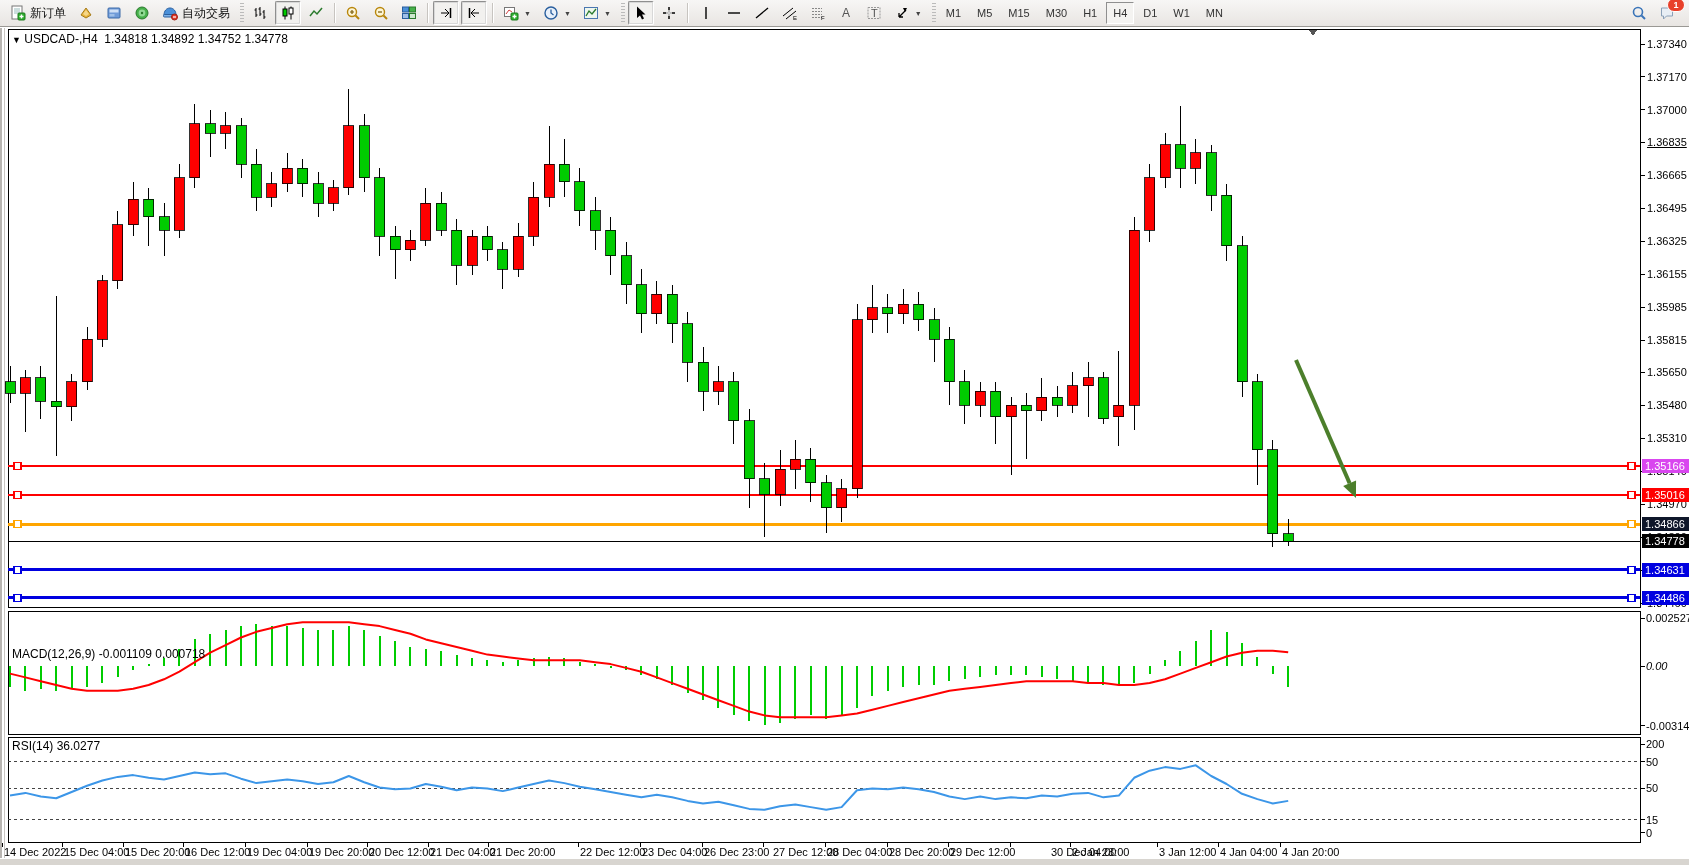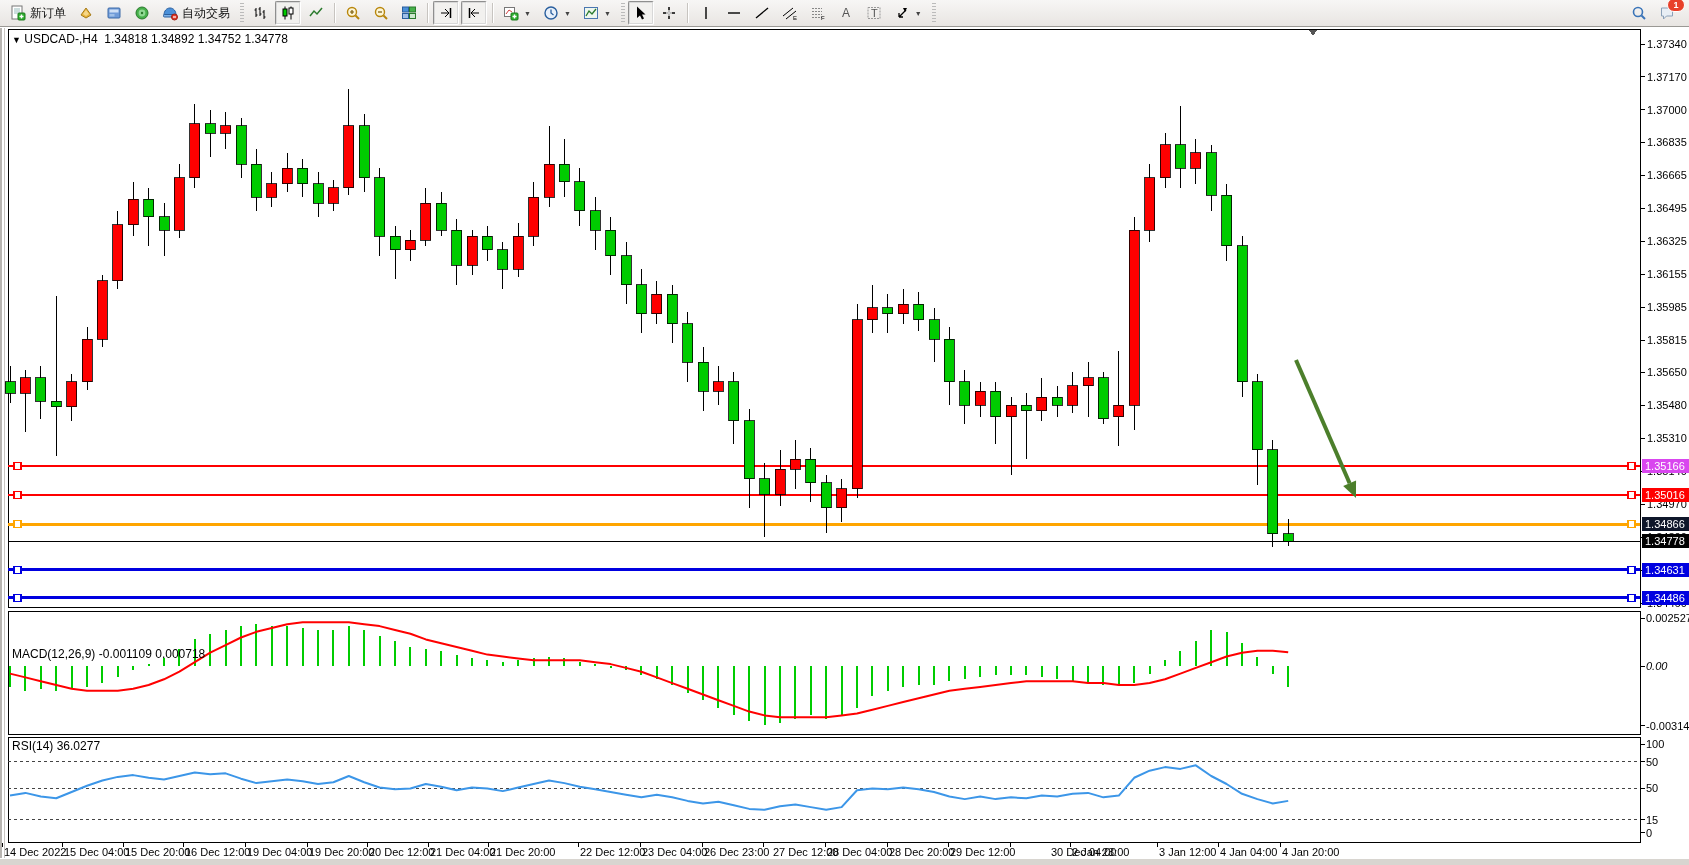--- a/index.html
+++ b/index.html
@@ -239,20 +239,21 @@
   </div>
   <div class="tb-btn">
     <svg class="icon16" viewBox="0 0 16 16">
       <path d="M3 13L10 6M10 6h-4M10 6v4" stroke="#000" fill="none" stroke-width="1.3" transform="rotate(180 7.5 9)"></path>
       <polygon points="9,3 13,3 11,7" fill="#000"></polygon>
     </svg>
     <span class="dd-arrow">▼</span>
   </div>
 
   <div class="tb-grip"></div>
+  <div id="tf-container"><span class="tf-btn">M1</span><span class="tf-btn">M5</span><span class="tf-btn">M15</span><span class="tf-btn">M30</span><span class="tf-btn">H1</span><span class="tf-btn pressed">H4</span><span class="tf-btn">D1</span><span class="tf-btn">W1</span><span class="tf-btn">MN</span></div>
 
   <div class="tb-right">
     <div class="tb-btn">
       <svg class="icon16" viewBox="0 0 16 16">
         <circle cx="7" cy="7" r="4.5" fill="none" stroke="#3a74b8" stroke-width="1.6"></circle>
         <line x1="10.5" y1="10.5" x2="14" y2="14" stroke="#3a74b8" stroke-width="2"></line>
       </svg>
     </div>
     <div class="tb-btn" style="position:relative;">
       <svg class="icon16" viewBox="0 0 16 16">
@@ -626,39 +627,39 @@
 </div>
 <div class="pane-label" style="left:12px;top:739px;">
   <b>RSI(14)</b>
   <b>36.0277</b>
 </div>
 
 <div id="axis-labels">
     <div class="scale-num" style="top:44px;">1.37340</div>
     <div class="scale-num" style="top:76.99870000000067px;">1.37170</div>
     <div class="scale-num" style="top:109.99739999999704px;">1.37000</div>
-    <div class="scale-num" style="top:142.02554999999998px;">1.36835</div>
+    <div class="scale-num" style="top:142.02554999999998px;text-decoration:underline;">1.36835</div>
     <div class="scale-num" style="top:175.02425000000065px;">1.36665</div>
     <div class="scale-num" style="top:208.02294999999702px;">1.36495</div>
     <div class="scale-num" style="top:241.0216499999977px;">1.36325</div>
     <div class="scale-num" style="top:274.02034999999836px;">1.36155</div>
     <div class="scale-num" style="top:307.019049999999px;">1.35985</div>
     <div class="scale-num" style="top:340.01774999999975px;">1.35815</div>
     <div class="scale-num" style="top:372.04589999999837px;">1.35650</div>
     <div class="scale-num" style="top:405.04459999999904px;">1.35480</div>
     <div class="scale-num" style="top:438.0432999999997px;">1.35310</div>
     <div class="scale-num" style="top:471.04200000000037px;">1.35140</div>
     <div class="scale-num" style="top:504.04070000000104px;">1.34970</div>
     <div class="scale-num" style="top:537.0393999999974px;">1.34800</div>
     <div class="scale-num" style="top:570.038099999998px;">1.34630</div>
     <div class="scale-num" style="top:603.0367999999987px;">1.34460</div>
     <div class="macd-num" style="top:618.002162px;">0.002527</div>
     <div class="macd-num" style="top:666px;font-style:italic;">0.00</div>
     <div class="macd-num" style="top:725.812106px;">-0.003149</div>
-    <div class="rsi-num" style="top:744px;">100</div>
+    <div class="rsi-num" style="top:744px;">200</div>
     <div class="rsi-num" style="top:761.78px;">50</div>
     <div class="rsi-num" style="top:788.45px;">50</div>
     <div class="rsi-num" style="top:819.565px;">15</div>
     <div class="rsi-num" style="top:832.9px;">0</div>
     <div class="price-chip" style="top:458.9951399999975px;background:#d946ef;">1.35166</div>
     <div class="price-chip" style="top:488.1116399999986px;background:#FF0000;">1.35016</div>
     <div class="price-chip" style="top:517.2281399999997px;background:#0f172a;">1.34866</div>
     <div class="price-chip" style="top:562.8439900000011px;background:#0000E0;">1.34631</div>
     <div class="price-chip" style="top:590.9899400000002px;background:#0000E0;">1.34486</div>
     <div class="price-chip" style="top:534.3098199999995px;background:#000;">1.34778</div>

